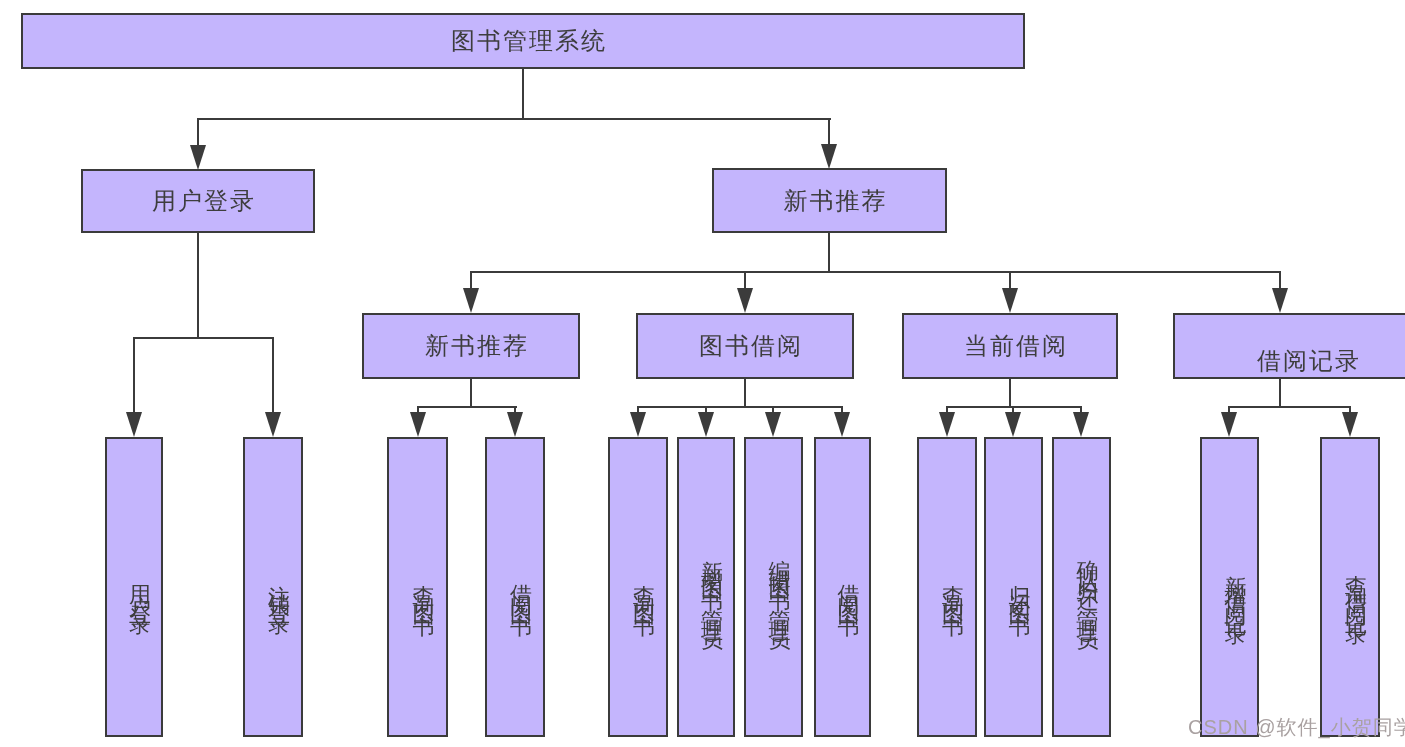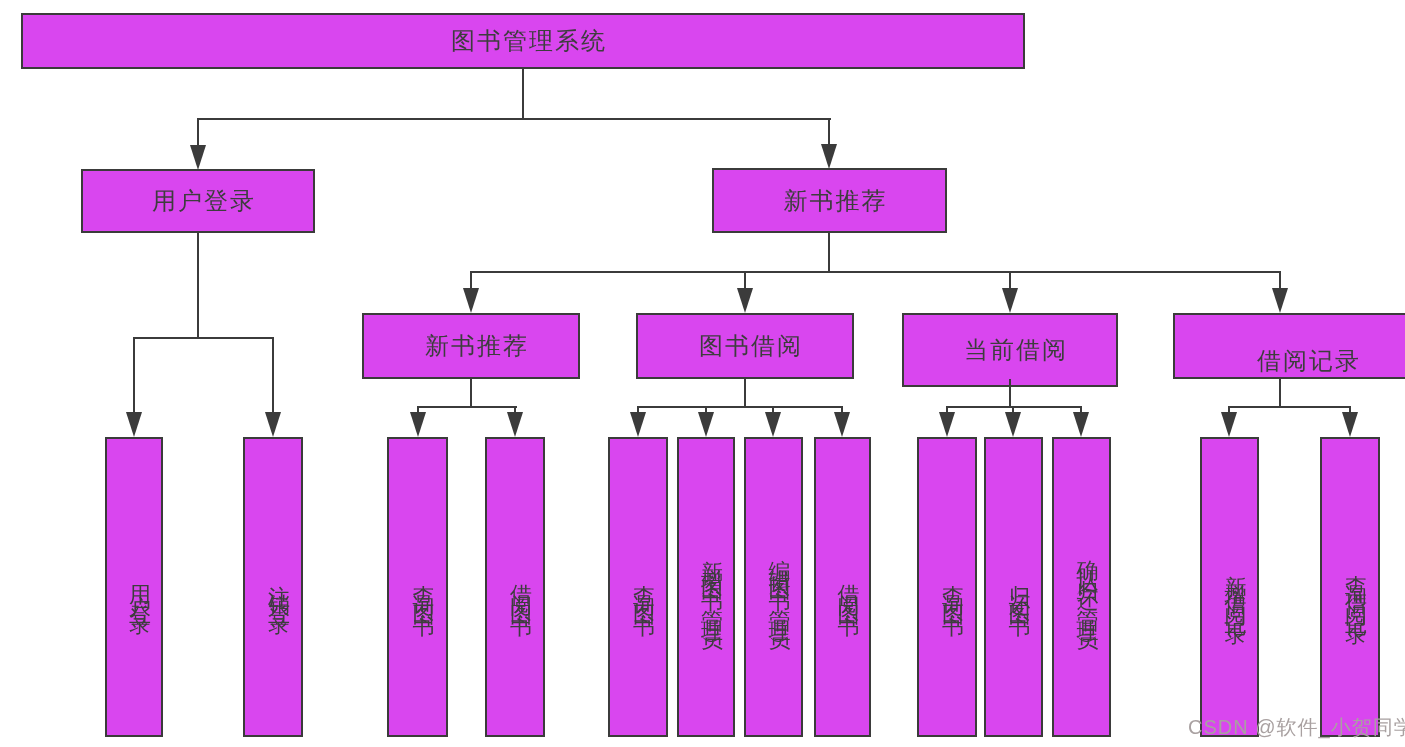--- a/index.html
+++ b/index.html
@@ -9,21 +9,21 @@
     height: 747px;
     background: #ffffff;
     overflow: hidden;
     font-family: "Liberation Sans", sans-serif;
     color: #3d3d3d;
   }
   .box {
     position: absolute;
     box-sizing: border-box;
     border: 2px solid #3b3b3b;
-    background: #d946ef;
+    background: #c4b5fd;
     display: flex;
     align-items: center;
     justify-content: center;
     padding-left: 12px;
   }
   .hbox .lbl {
     font-size: 24px;
     letter-spacing: 2px;
     white-space: nowrap;
   }
@@ -97,21 +97,21 @@
   <div class="arrow" style="left:1002px; top:288px;"></div>
   <div class="line" style="left:1279px; top:271px; width:2px; height:18px;"></div>
   <div class="arrow" style="left:1272px; top:288px;"></div>
 
   <div class="box hbox" style="left:362px; top:313px; width:218px; height:66px;">
     <span class="lbl">新书推荐</span>
   </div>
   <div class="box hbox" style="left:636px; top:313px; width:218px; height:66px;">
     <span class="lbl">图书借阅</span>
   </div>
-  <div class="box hbox" style="left:902px; top:313px; width:216px; height:74px;">
+  <div class="box hbox" style="left:902px; top:313px; width:216px; height:66px;">
     <span class="lbl">当前借阅</span>
   </div>
   <div class="box hbox" style="left:1173px; top:313px; width:260px; height:66px;align-items:flex-end;">
     <span class="lbl">借阅记录</span>
   </div>
 
   <div class="line" style="left:470px; top:379px; width:2px; height:28px;"></div>
   <div class="line" style="left:417px; top:406px; width:100px; height:2px;"></div>
   <div class="line" style="left:417px; top:406px; width:2px; height:7px;"></div>
   <div class="arrow" style="left:410px; top:412px;"></div>

